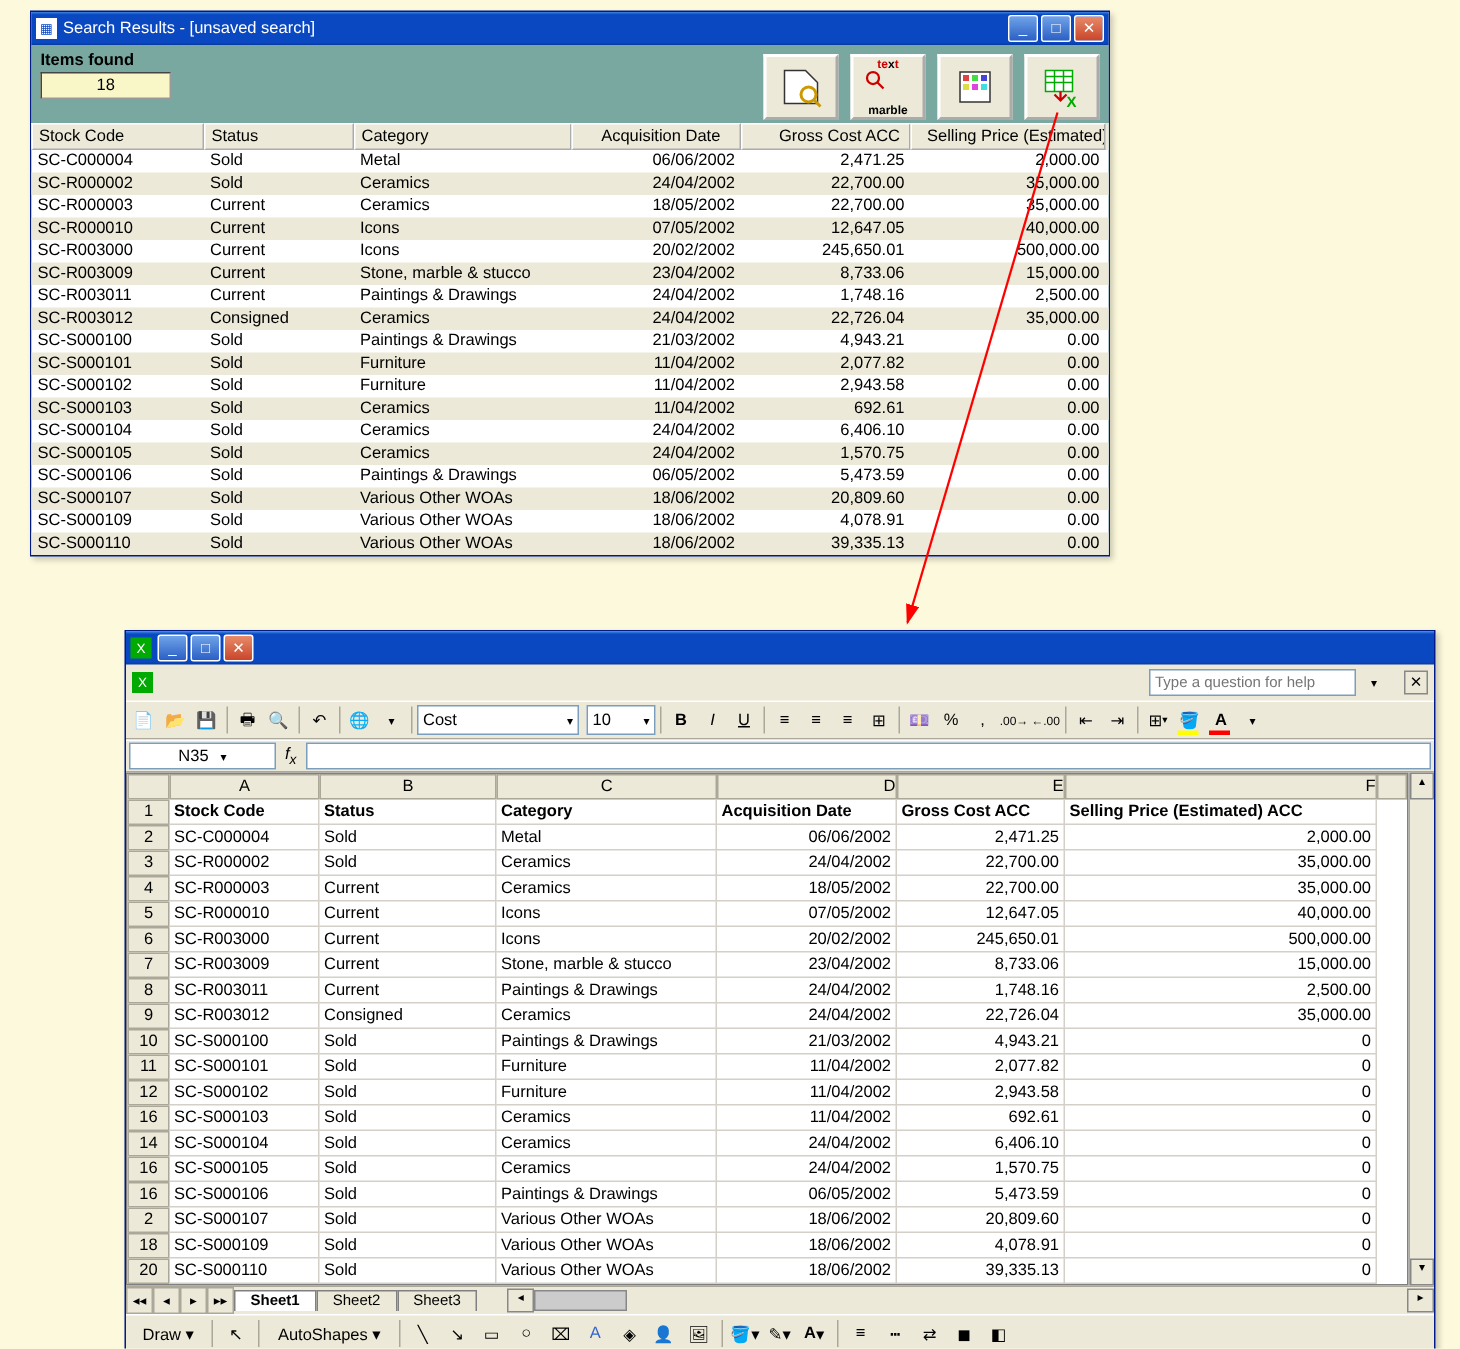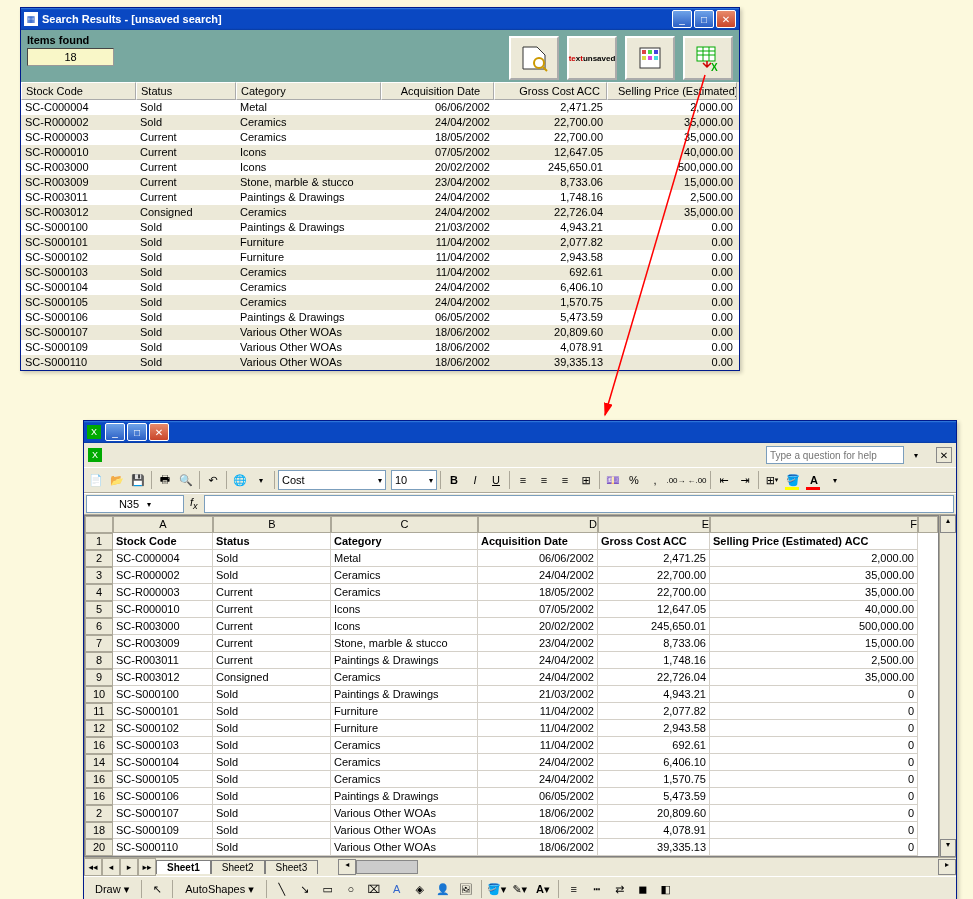--- a/index.html
+++ b/index.html
@@ -1,19 +1,19 @@
 <!DOCTYPE html>
 <html><head>
 <meta charset="utf-8">
 <style>
 body{margin:0;background:#fcf9dd;font-family:Tahoma,Arial,sans-serif;font-size:11px;color:#000;width:973px;height:899px;position:relative}
 .window{position:absolute;border:1px solid #001a8c;background:#ece9d8;box-shadow:2px 2px 4px rgba(0,0,0,.2)}
 .titlebar{height:22px;background:linear-gradient(to bottom,#3a84e0 0%,#0a48c2 8%,#0a48c2 92%,#083a9e 100%);display:flex;align-items:center;padding:0 3px;color:#fff}
 .title-icon{width:14px;height:14px;background:#fff;margin-right:4px;display:flex;align-items:center;justify-content:center;font-size:9px;color:#0a48c2}
-.title-text{flex:1;font-weight:bold;font-size:11px}
+.title-text{flex:1;font-weight:normal;font-size:11px}
 .winbtns{display:flex;gap:2px}
 .winbtn{width:18px;height:16px;border:1px solid #fff;border-radius:2px;display:flex;align-items:center;justify-content:center;font-family:Arial;font-size:10px;color:#fff;cursor:pointer}
 .wbmin{background:linear-gradient(#6fa3e8,#2b5fc5)}
 .wbmax{background:linear-gradient(#6fa3e8,#2b5fc5)}
 .wbcls{background:linear-gradient(#e88b6b,#c9452a)}
 
 #search-win{left:20px;top:7px;width:718px}
 .sw-body{background:#78a8a0}
 .sw-top{display:flex;padding:4px 6px 2px 6px}
 .items-found{width:110px}
@@ -92,27 +92,27 @@
         <div class="if-box">18</div>
       </div>
       <div class="sw-btns">
         <div class="bigbtn">
             <svg viewBox="0 0 30 30">
               <polygon points="4,4 18,4 26,12 26,26 4,26" fill="#fff" stroke="#333"></polygon>
               <circle cx="20" cy="20" r="5" fill="none" stroke="#c90" stroke-width="2"></circle>
               <line x1="24" y1="24" x2="28" y2="28" stroke="#c90" stroke-width="2"></line>
             </svg>
           </div>
-        <div class="bigbtn" style="flex-direction:row;font-size:8px">
+        <div class="bigbtn" style="flex-direction:column;font-size:8px">
             <span style="color:#c00;font-weight:bold">te<span style="color:#000">x</span>t</span>
             <svg width="14" height="10">
               <circle cx="5" cy="5" r="4" fill="none" stroke="#c00" stroke-width="1.5"></circle>
               <line x1="8" y1="8" x2="12" y2="12" stroke="#c00" stroke-width="1.5"></line>
             </svg>
-            <span style="color:#000;font-weight:bold">unsaved</span>
+            <span style="color:#000;font-weight:bold">marble</span>
           </div>
         <div class="bigbtn">
             <svg viewBox="0 0 30 30">
               <rect x="5" y="5" width="20" height="20" fill="#fff" stroke="#333"></rect>
               <rect x="7" y="7" width="4" height="4" fill="#d44"></rect>
               <rect x="13" y="7" width="4" height="4" fill="#4d4"></rect>
               <rect x="19" y="7" width="4" height="4" fill="#44d"></rect>
               <rect x="7" y="13" width="4" height="4" fill="#dd4"></rect>
               <rect x="13" y="13" width="4" height="4" fill="#d4d"></rect>
               <rect x="19" y="13" width="4" height="4" fill="#4dd"></rect>

